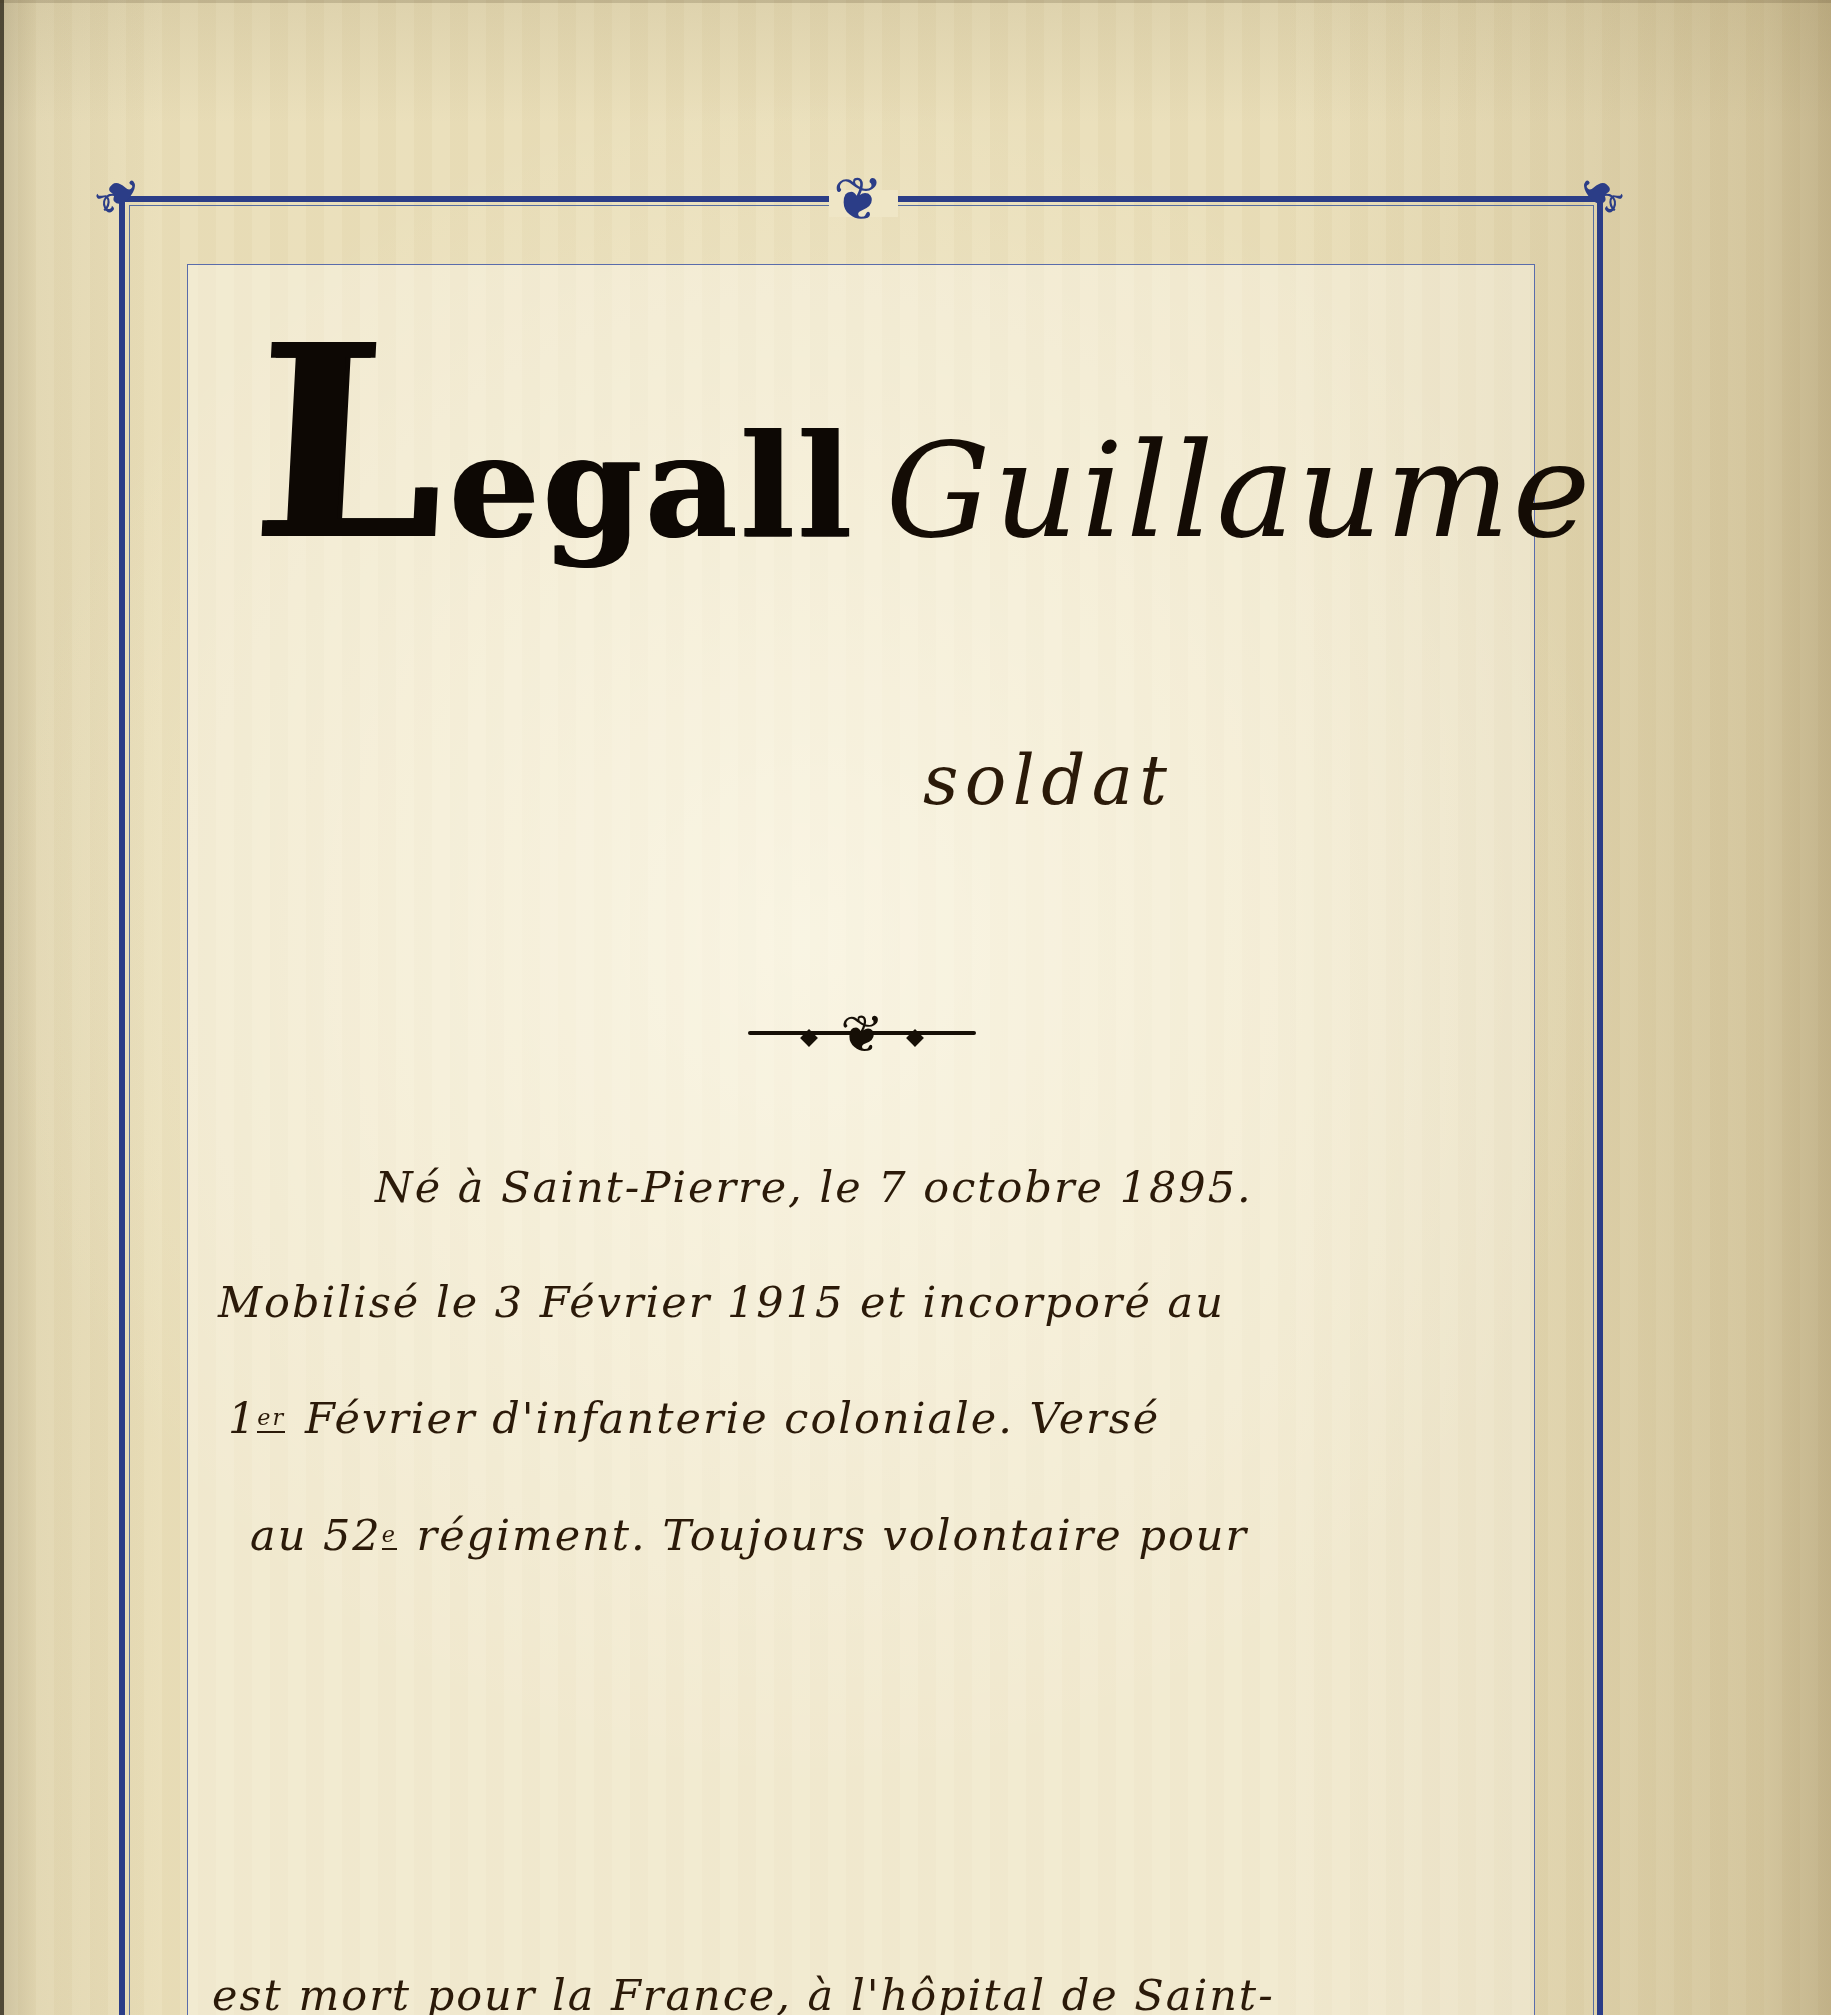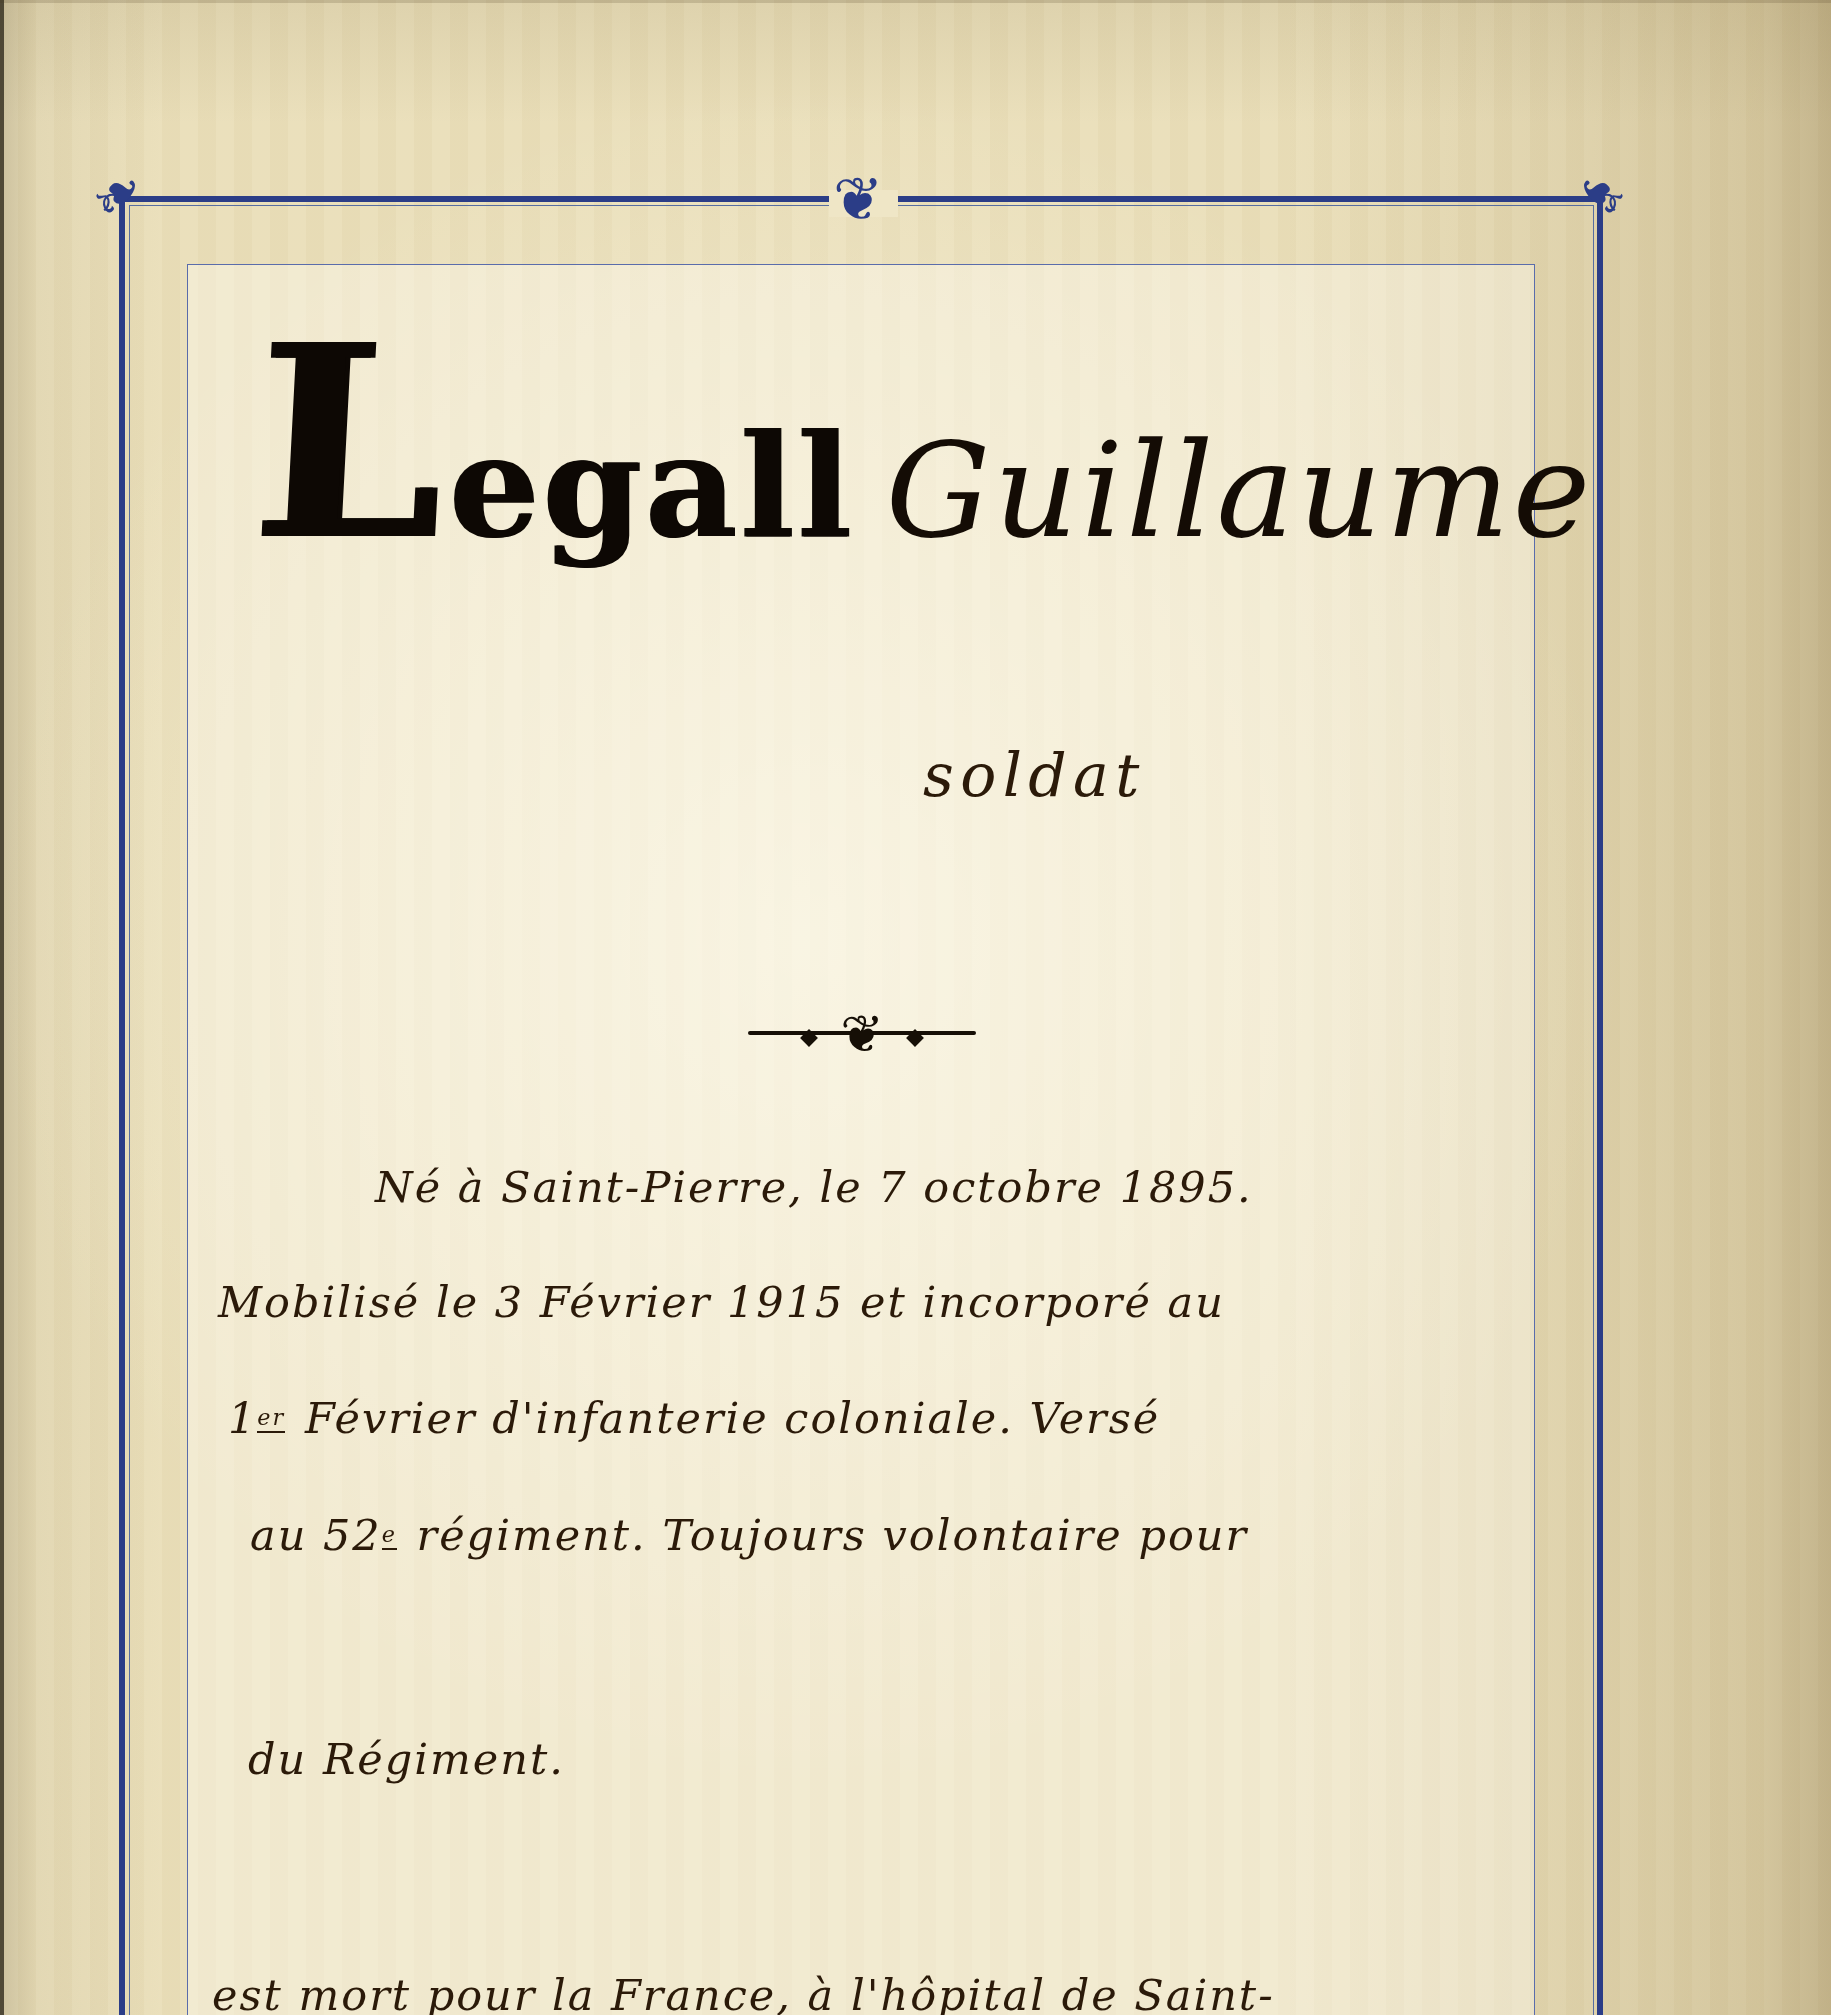--- a/index.html
+++ b/index.html
@@ -51,21 +51,21 @@
     transform:skewX(-3deg);text-shadow:4.8px 0 0 var(--title_ink);margin-right:7.3px;
   }
   .blackletter{
     font-weight:bold;font-size:142px;letter-spacing:3.2px;color:var(--title_ink);
     text-shadow:2px 0 0 var(--title_ink);
   }
   .givenname{
     font-style:italic;font-size:131px;letter-spacing:3.2px;color:#140c05;margin-left:32px;
   }
   .script{font-style:italic;color:var(--ink);white-space:nowrap;}
-  .rank{position:absolute;left:923px;top:740px;font-size:60px;letter-spacing:6.4px;z-index:4;}
+  .rank{position:absolute;left:923px;top:740px;font-size:69px;letter-spacing:6.4px;z-index:4;}
   .unit{position:absolute;left:252px;top:872px;font-size:68px;letter-spacing:2px;z-index:4;}
   sup.uord{font-size:52%;vertical-align:30%;border-bottom:2.4px solid currentColor;padding-bottom:1.2px;margin-right:4px;}
 
   .divider{position:absolute;left:748px;top:1010px;width:228px;height:48px;z-index:4;color:#160f06;}
   .divider::before{content:"";position:absolute;left:0;right:0;top:21px;height:4.4px;background:#160f06;border-radius:2.4px;}
   .divider .mid{position:absolute;left:50%;top:0;transform:translateX(-50%);font-family:"DejaVu Sans",sans-serif;font-size:52px;line-height:48px;}
   .divider .side-l,.divider .side-r{position:absolute;top:12px;font-family:"DejaVu Sans",sans-serif;font-size:23.4px;}
   .divider .side-l{left:52px;} .divider .side-r{right:52px;}
 
   .bodyline{position:absolute;font-size:43px;letter-spacing:2px;line-height:1.25;z-index:4;}
@@ -106,20 +106,19 @@
   <div class="divider">
     <span class="side-l">◆</span>
     <span class="mid">❦</span>
     <span class="side-r">◆</span>
   </div>
 
   <div class="script bodyline b1">Né à Saint-Pierre, le 7 octobre 1895.</div>
   <div class="script bodyline b2">Mobilisé le 3 Février 1915 et incorporé au</div>
   <div class="script bodyline b3"><span>1</span><sup class="uord">er</sup><span> Février d'infanterie coloniale. Versé</span></div>
   <div class="script bodyline b4"><span>au 52</span><sup class="uord">e</sup><span> régiment. Toujours volontaire pour</span></div>
-  <div class="script bodyline b6">du Régiment.</div>
   <div class="script bodyline b8">est mort pour la France, à l'hôpital de Saint-</div>
 
   <div class="edge-left"></div>
   <div class="edge-top"></div>
 
 </div>
 
 
 </body></html>

